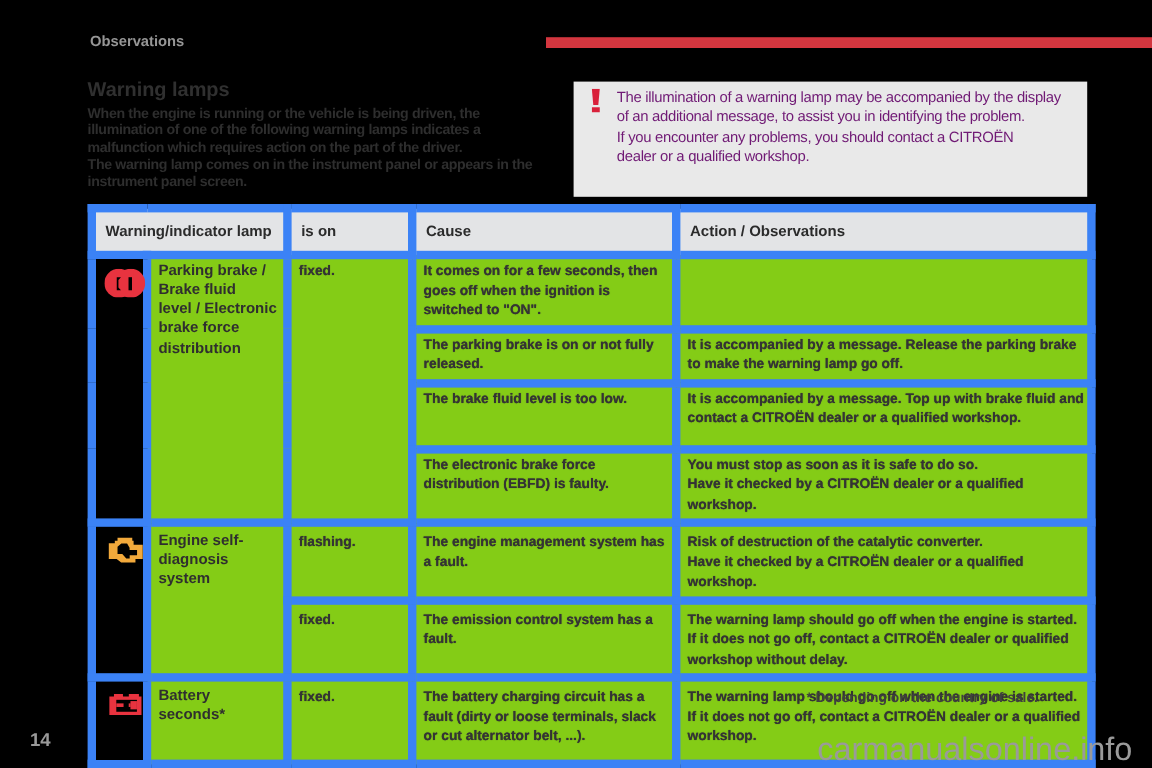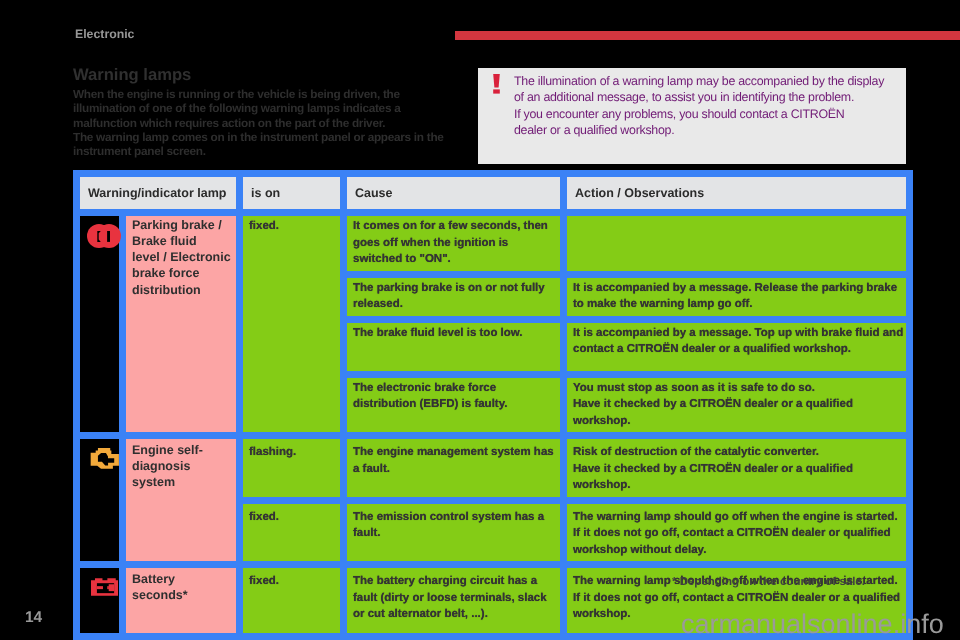--- a/index.html
+++ b/index.html
@@ -33,21 +33,21 @@
   .tbl th{background:#e3e4e6;color:#2b2b2b;font-size:12.5px;font-weight:bold;text-align:left;
           height:32px;padding:0 0 0 8px;vertical-align:middle;white-space:nowrap;}
   .c-icon{width:46px;}
   .c-name{width:117px;}
   .c-ison{width:104px;}
   .c-cause{width:220px;}
   .c-act{width:346px;}
   td.actpad{padding-right:4px;}
 
   td.icon-cell{background:#000;text-align:center;}
-  td.name-cell{background:#fca5a5;color:#2f2f2f;font-size:12.5px;font-weight:bold;
+  td.name-cell{background:#84cc16;color:#2f2f2f;font-size:12.5px;font-weight:bold;
                line-height:16.15px;padding:1px 4px 4px 6px;white-space:pre-line;}
   td.dark{white-space:pre-line;background:#84cc16;color:#343434;text-shadow:0 0 0.7px currentColor;font-size:11.5px;font-weight:bold;line-height:16.5px;
           padding:2px 0px 3px 6px;}
   tr.lowpad td.dark{padding-top:5px;}
   tr.lowpad td.name-cell{padding-top:3px;}
   tr.r1a{height:55px}tr.r1b{height:40px}tr.r1c{height:55px}tr.r1d{height:55px}
   tr.r2a{height:59px}tr.r2b{height:60px}tr.r3{height:72px}
 
   .icon-cell{position:relative;}
   .icon-wrap{position:absolute;}
@@ -60,21 +60,21 @@
   .footnote{position:absolute;left:672px;top:576px;font-size:11.5px;font-weight:bold;color:#3f3f3f;}
   .wm{position:absolute;left:681px;top:611px;font-size:27px;line-height:27px;color:#9a9a9a;
       white-space:nowrap;font-family:"Liberation Sans",sans-serif;}
   .wm .sfx{color:#9a9a9a;}
 </style>
 </head>
 <body>
 
 <div class="page">
 
-  <div class="sec-title">Electronic</div>
+  <div class="sec-title">Observations</div>
   <div class="head-rule"></div>
 
   <div class="intro">
     <h2>Warning lamps</h2>
     <p>
       <span>When the engine is running or the vehicle is being driven, the</span><br>
       <span>illumination of one of the following warning lamps indicates a</span><br>
       <span>malfunction which requires action on the part of the driver.</span>
     </p>
     <p>

